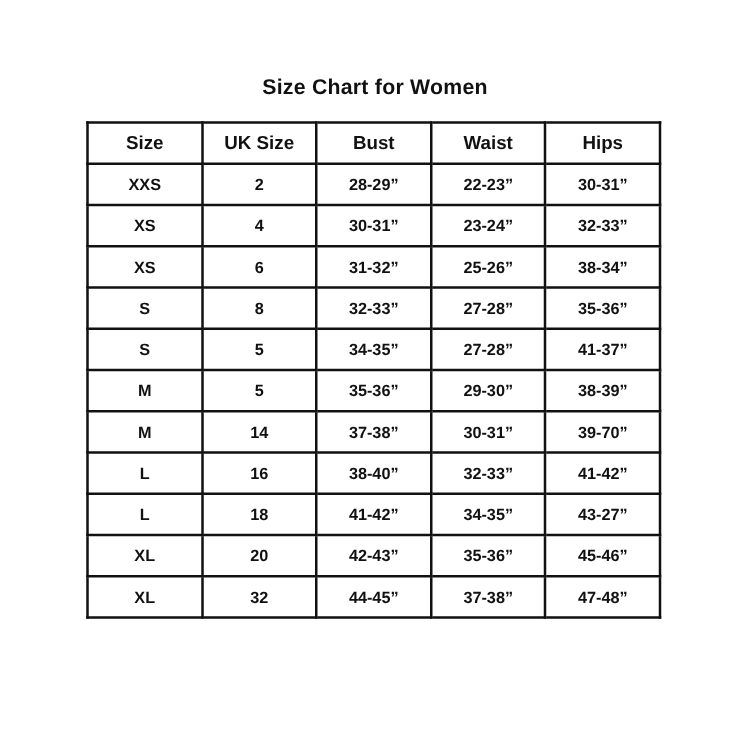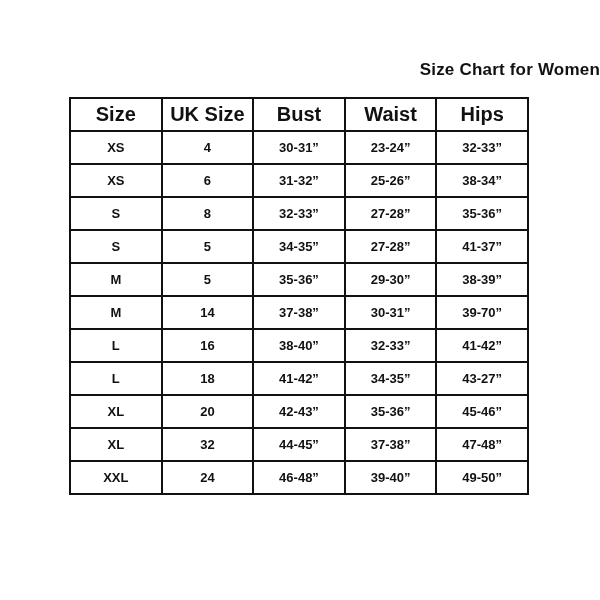--- a/index.html
+++ b/index.html
@@ -13,21 +13,21 @@
     height: 600px;
     background: #ffffff;
     box-sizing: border-box;
     position: relative;
   }
   .title {
     position: absolute;
     top: 60px;
     left: 0;
     width: 100%;
-    text-align: right;
+    text-align: center;
     font-size: 17px;
     font-weight: bold;
     color: #111111;
     letter-spacing: 0.2px;
   }
   table.size-chart {
     position: absolute;
     top: 97px;
     left: 69px;
     width: 460px;
@@ -38,21 +38,21 @@
   table.size-chart td {
     border: 2px solid #111111;
     text-align: center;
     vertical-align: middle;
     color: #111111;
     font-weight: bold;
     padding: 0;
   }
   table.size-chart th {
     height: 31px;
-    font-size: 20px;
+    font-size: 15px;
   }
   table.size-chart td {
     height: 31px;
     font-size: 13px;
   }
 </style>
 </head>
 <body>
 
 <div class="page">
@@ -62,20 +62,27 @@
     <thead>
       <tr id="header-row">
           <th>Size</th>
           <th>UK Size</th>
           <th>Bust</th>
           <th>Waist</th>
           <th>Hips</th>
         </tr>
     </thead>
     <tbody id="table-body">
+        <tr>
+          <td>XXS</td>
+          <td>2</td>
+          <td>28-29”</td>
+          <td>22-23”</td>
+          <td>30-31”</td>
+        </tr>
         <tr>
           <td>XS</td>
           <td>4</td>
           <td>30-31”</td>
           <td>23-24”</td>
           <td>32-33”</td>
         </tr>
         <tr>
           <td>XS</td>
           <td>6</td>
@@ -132,22 +139,15 @@
           <td>35-36”</td>
           <td>45-46”</td>
         </tr>
         <tr>
           <td>XL</td>
           <td>32</td>
           <td>44-45”</td>
           <td>37-38”</td>
           <td>47-48”</td>
         </tr>
-        <tr>
-          <td>XXL</td>
-          <td>24</td>
-          <td>46-48”</td>
-          <td>39-40”</td>
-          <td>49-50”</td>
-        </tr>
       </tbody>
   </table>
 </div>
 
 </body></html>

